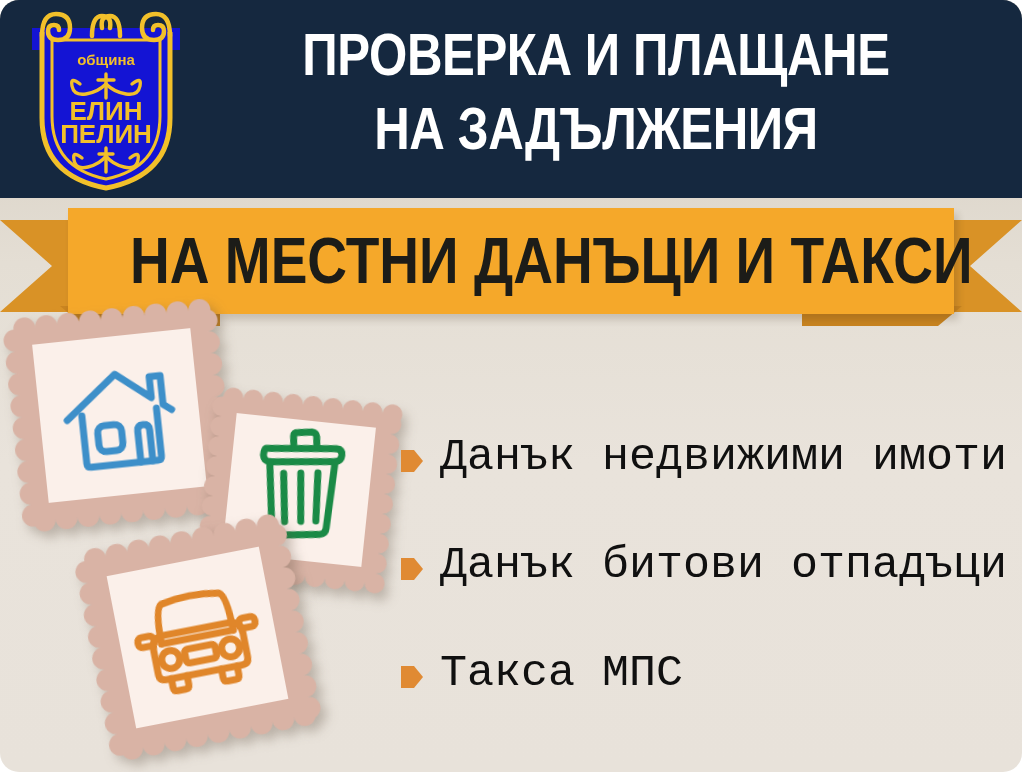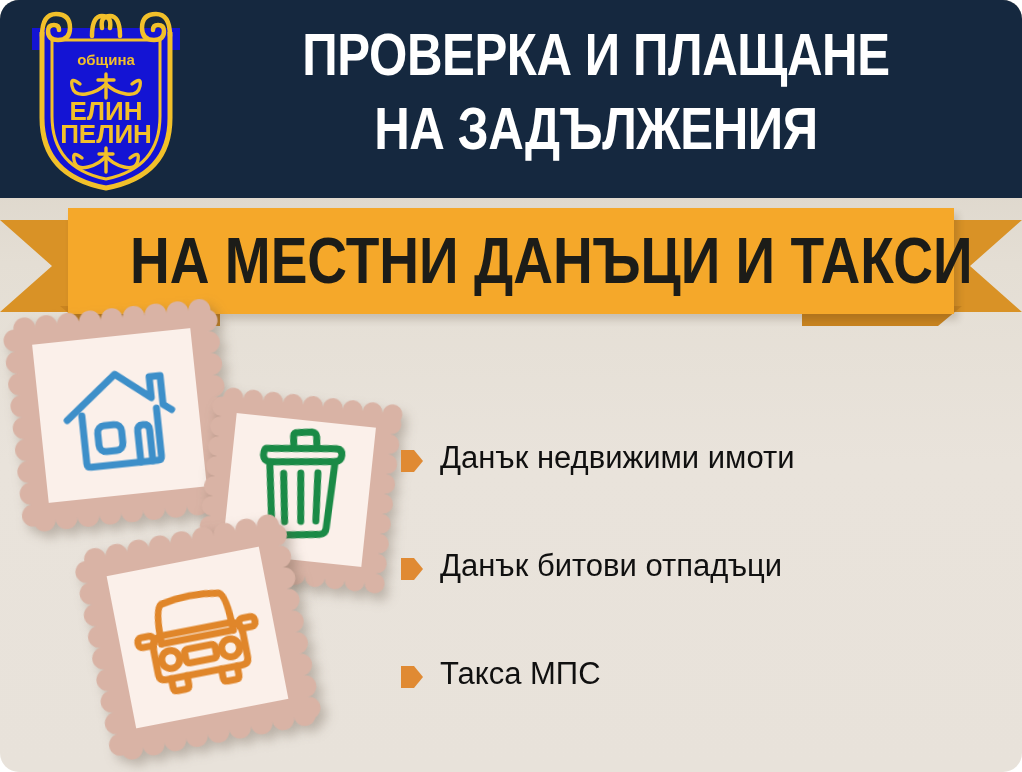--- a/index.html
+++ b/index.html
@@ -132,22 +132,22 @@
     left: 0px;
     top: 22px;
     width: 24px;
     height: 26px;
   }
   .bullet-text {
     position: absolute;
     left: 40px;
     top: 0px;
     color: #101010;
-    font-family: Liberation Sans, sans-serif;
-    font-size: 31px;
+    font-family: Liberation Mono, monospace;
+    font-size: 45px;
     line-height: 64px;
     white-space: nowrap;
   }
 </style>
 </head>
 <body>
 
 <div id="poster">
 
   <div class="header-band"></div>

